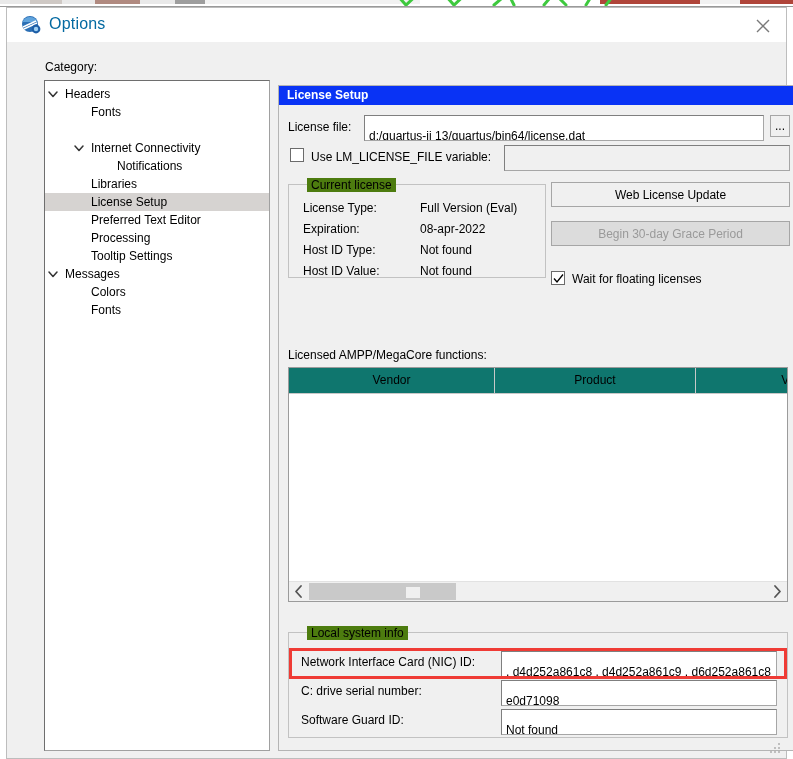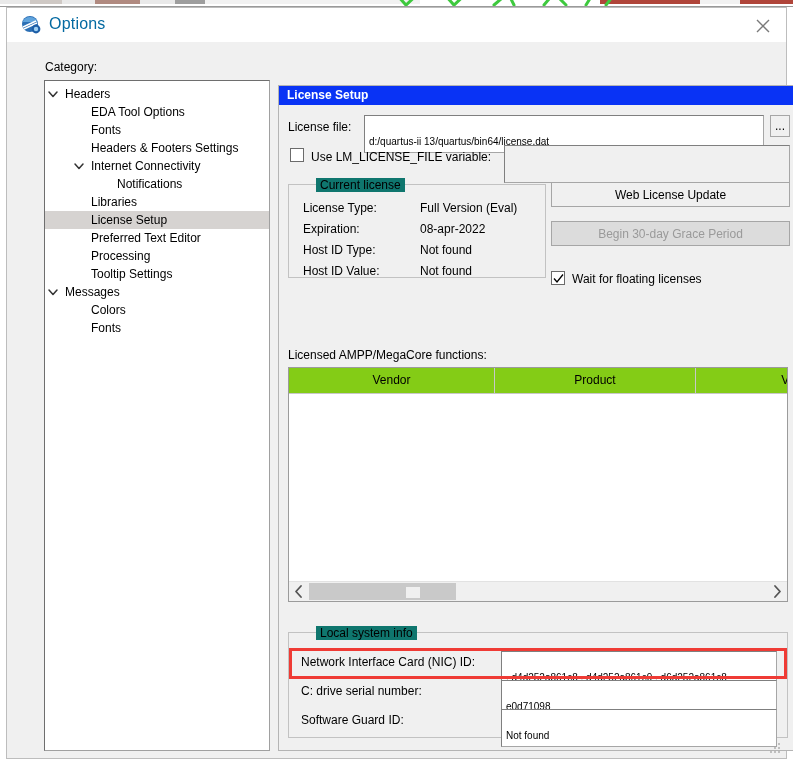--- a/index.html
+++ b/index.html
@@ -123,22 +123,22 @@
     box-sizing: border-box;
   }
 
   
   .txtfield {
     background: #ffffff;
     border: 1px solid #a6a6a6;
     border-top-color: #7f7f7f;
     border-left-color: #7f7f7f;
     box-sizing: border-box;
-    font-size: 10px;
-    padding: 18px 4px;
+    font-size: 12px;
+    padding: 12px 4px;
     color: #000;
     line-height: 16px;
     overflow: hidden;
     white-space: nowrap;
   }
   .txtfield.disabled { background: #f0f0f0; }
   .btn {
     background: #f0f0f0;
     border: 1px solid #a6a6a6;
     box-sizing: border-box;
@@ -162,30 +162,30 @@
   }
   .chk svg { position: absolute; left: 1px; top: 1px; }
 
   
   .groupbox {
     position: absolute;
     border: 1px solid #c2c2c2;
     box-sizing: border-box;
   }
   .group-title {
-    position: absolute; top: -7px; left: 27px;
-    background: #0f766e; padding: 0 4px;
+    position: absolute; top: -7px; left: 18px;
+    background: #4d7c0f; padding: 0 4px;
     font-size: 12px; color: #000;
   }
 
   
   #table-box {
     position: absolute; left: 9px; top: 281px;
     width: 500px; height: 235px;
-    background: #84cc16;
+    background: #0f766e;
     border: 1px solid #9b9b9b;
     box-sizing: border-box;
     overflow: hidden;
   }
   #table-header {
     position: absolute; left: 0; top: 0; right: 0; height: 26px;
     border-bottom: 1px solid #c8c8c8;
     box-sizing: border-box;
   }
   .th {
@@ -258,23 +258,22 @@
 
     <div id="category-label" class="lbl">Category:</div>
 
     <div id="tree-panel">
       <div id="tree-items" style="padding-top:4px;">
           <div class="tree-item d0"><span class="twisty">
               <svg width="12" height="12" viewBox="0 0 12 12" style="position:absolute;left:2px;top:3px;">
                 <path d="M2 4 L6 8.5 L10 4" stroke="#333" stroke-width="1.5" fill="none" stroke-linecap="round" stroke-linejoin="round"></path>
               </svg>
             </span><span class="tlabel">Headers</span></div>
-          <div class="tree-item d1"><span class="twisty"></span><span class="tlabel">EDA Tool Options</span></div>
           <div class="tree-item d1"><span class="twisty"></span><span class="tlabel">Fonts</span></div>
-          <div class="tree-item d1"><span class="twisty"></span><span class="tlabel">Headers &amp; Footers Settings</span></div>
+          <div class="tree-item d1"><span class="twisty"></span></div>
           <div class="tree-item d1"><span class="twisty">
               <svg width="12" height="12" viewBox="0 0 12 12" style="position:absolute;left:2px;top:3px;">
                 <path d="M2 4 L6 8.5 L10 4" stroke="#333" stroke-width="1.5" fill="none" stroke-linecap="round" stroke-linejoin="round"></path>
               </svg>
             </span><span class="tlabel">Internet Connectivity</span></div>
           <div class="tree-item d2"><span class="twisty"></span><span class="tlabel">Notifications</span></div>
           <div class="tree-item d1"><span class="twisty"></span><span class="tlabel">Libraries</span></div>
           <div class="tree-item d1 sel"><span class="twisty"></span><span class="tlabel">License Setup</span></div>
           <div class="tree-item d1"><span class="twisty"></span><span class="tlabel">Preferred Text Editor</span></div>
           <div class="tree-item d1"><span class="twisty"></span><span class="tlabel">Processing</span></div>

